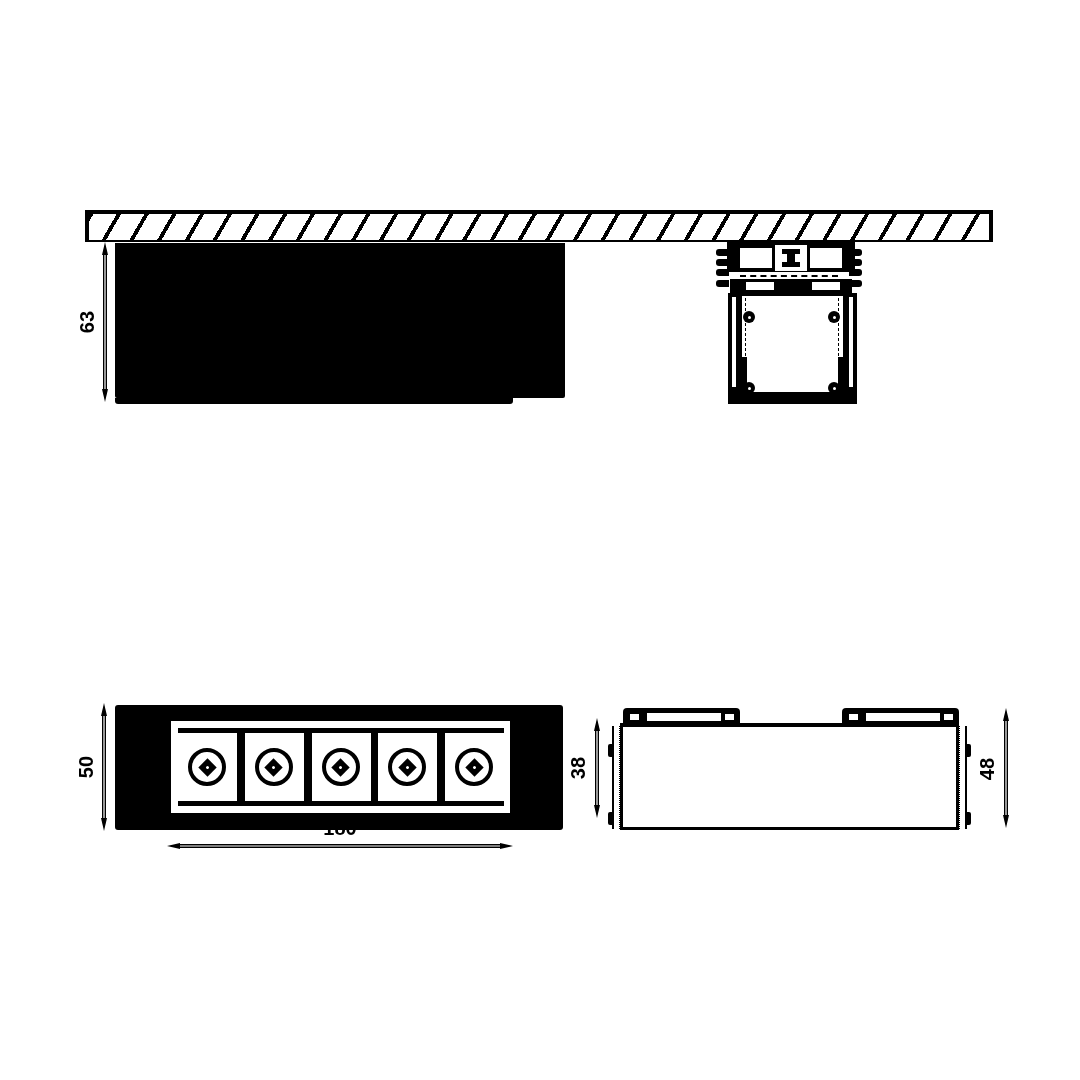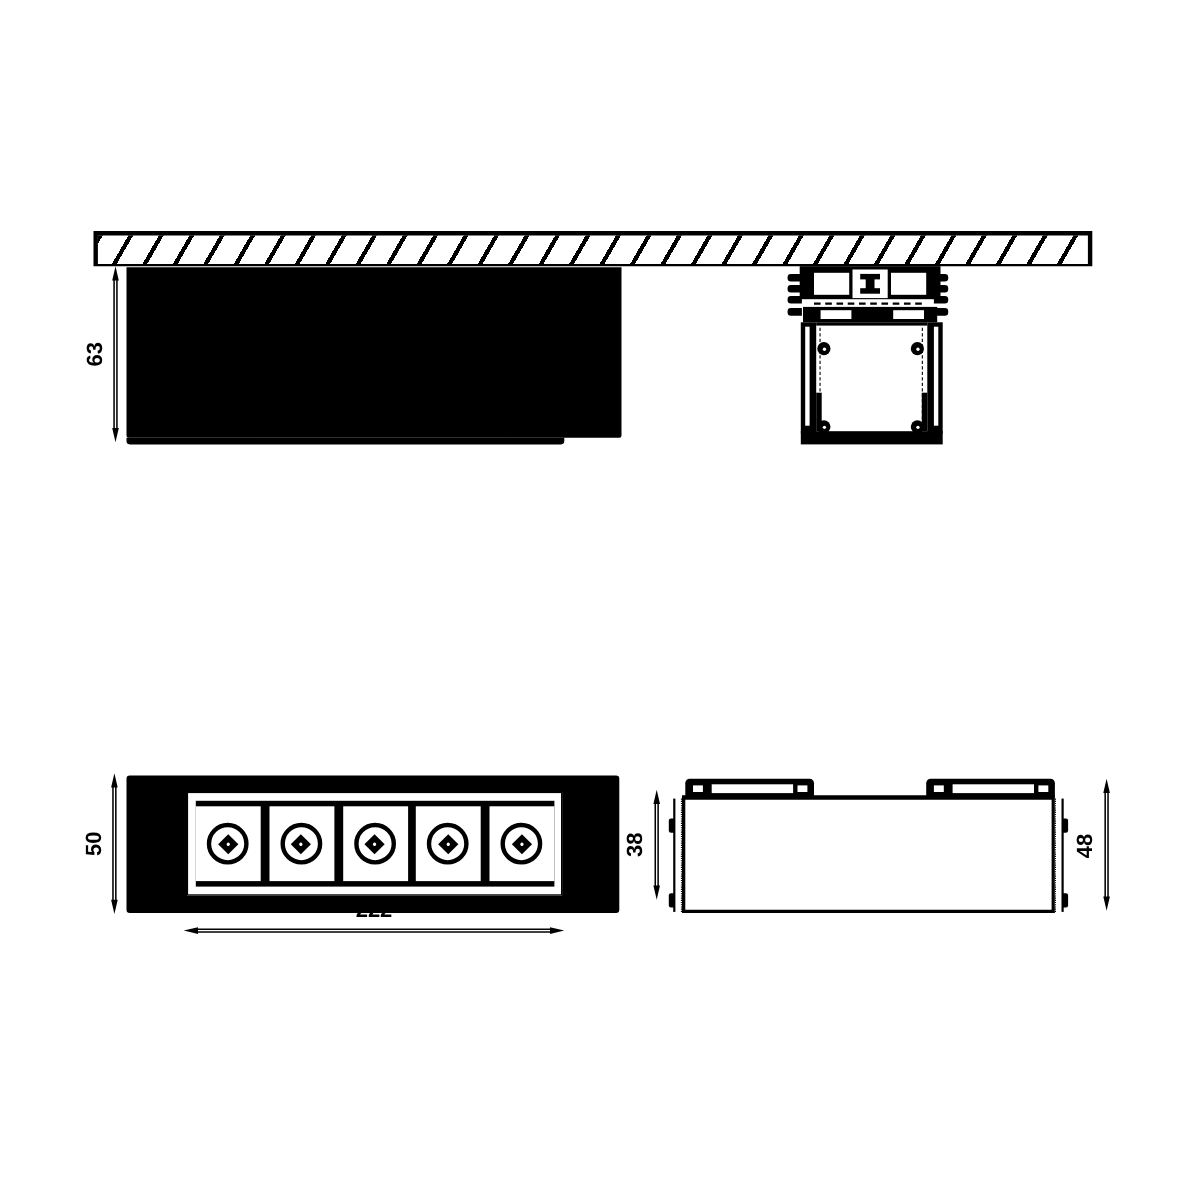--- a/index.html
+++ b/index.html
@@ -183,21 +183,21 @@
     <polygon points="8,129 5,116 11,116" fill="#000"></polygon>
   </svg>
   <div class="dim-label vrot" style="left:61px;top:756px">50</div>
 
   <svg class="abs" style="left:166px;top:838px" width="348" height="16">
     <line x1="12" y1="6.7" x2="336" y2="6.7" stroke="#000" stroke-width="1.4"></line>
     <line x1="12" y1="9.3" x2="336" y2="9.3" stroke="#000" stroke-width="1.4"></line>
     <polygon points="1,8 14,5 14,11" fill="#000"></polygon>
     <polygon points="347,8 334,5 334,11" fill="#000"></polygon>
   </svg>
-  <div class="dim-label" style="left:290px;top:817px;width:100px">222</div>
+  <div class="dim-label" style="left:290px;top:817px;width:100px">180</div>
 
   <div class="abs side-body"></div>
   <div class="abs clip" style="left:623px">
     <span class="slot"></span>
     <span class="dashL"></span>
     <span class="dashR"></span>
   </div>
   <div class="abs clip" style="left:842px">
     <span class="slot"></span>
     <span class="dashL"></span>

